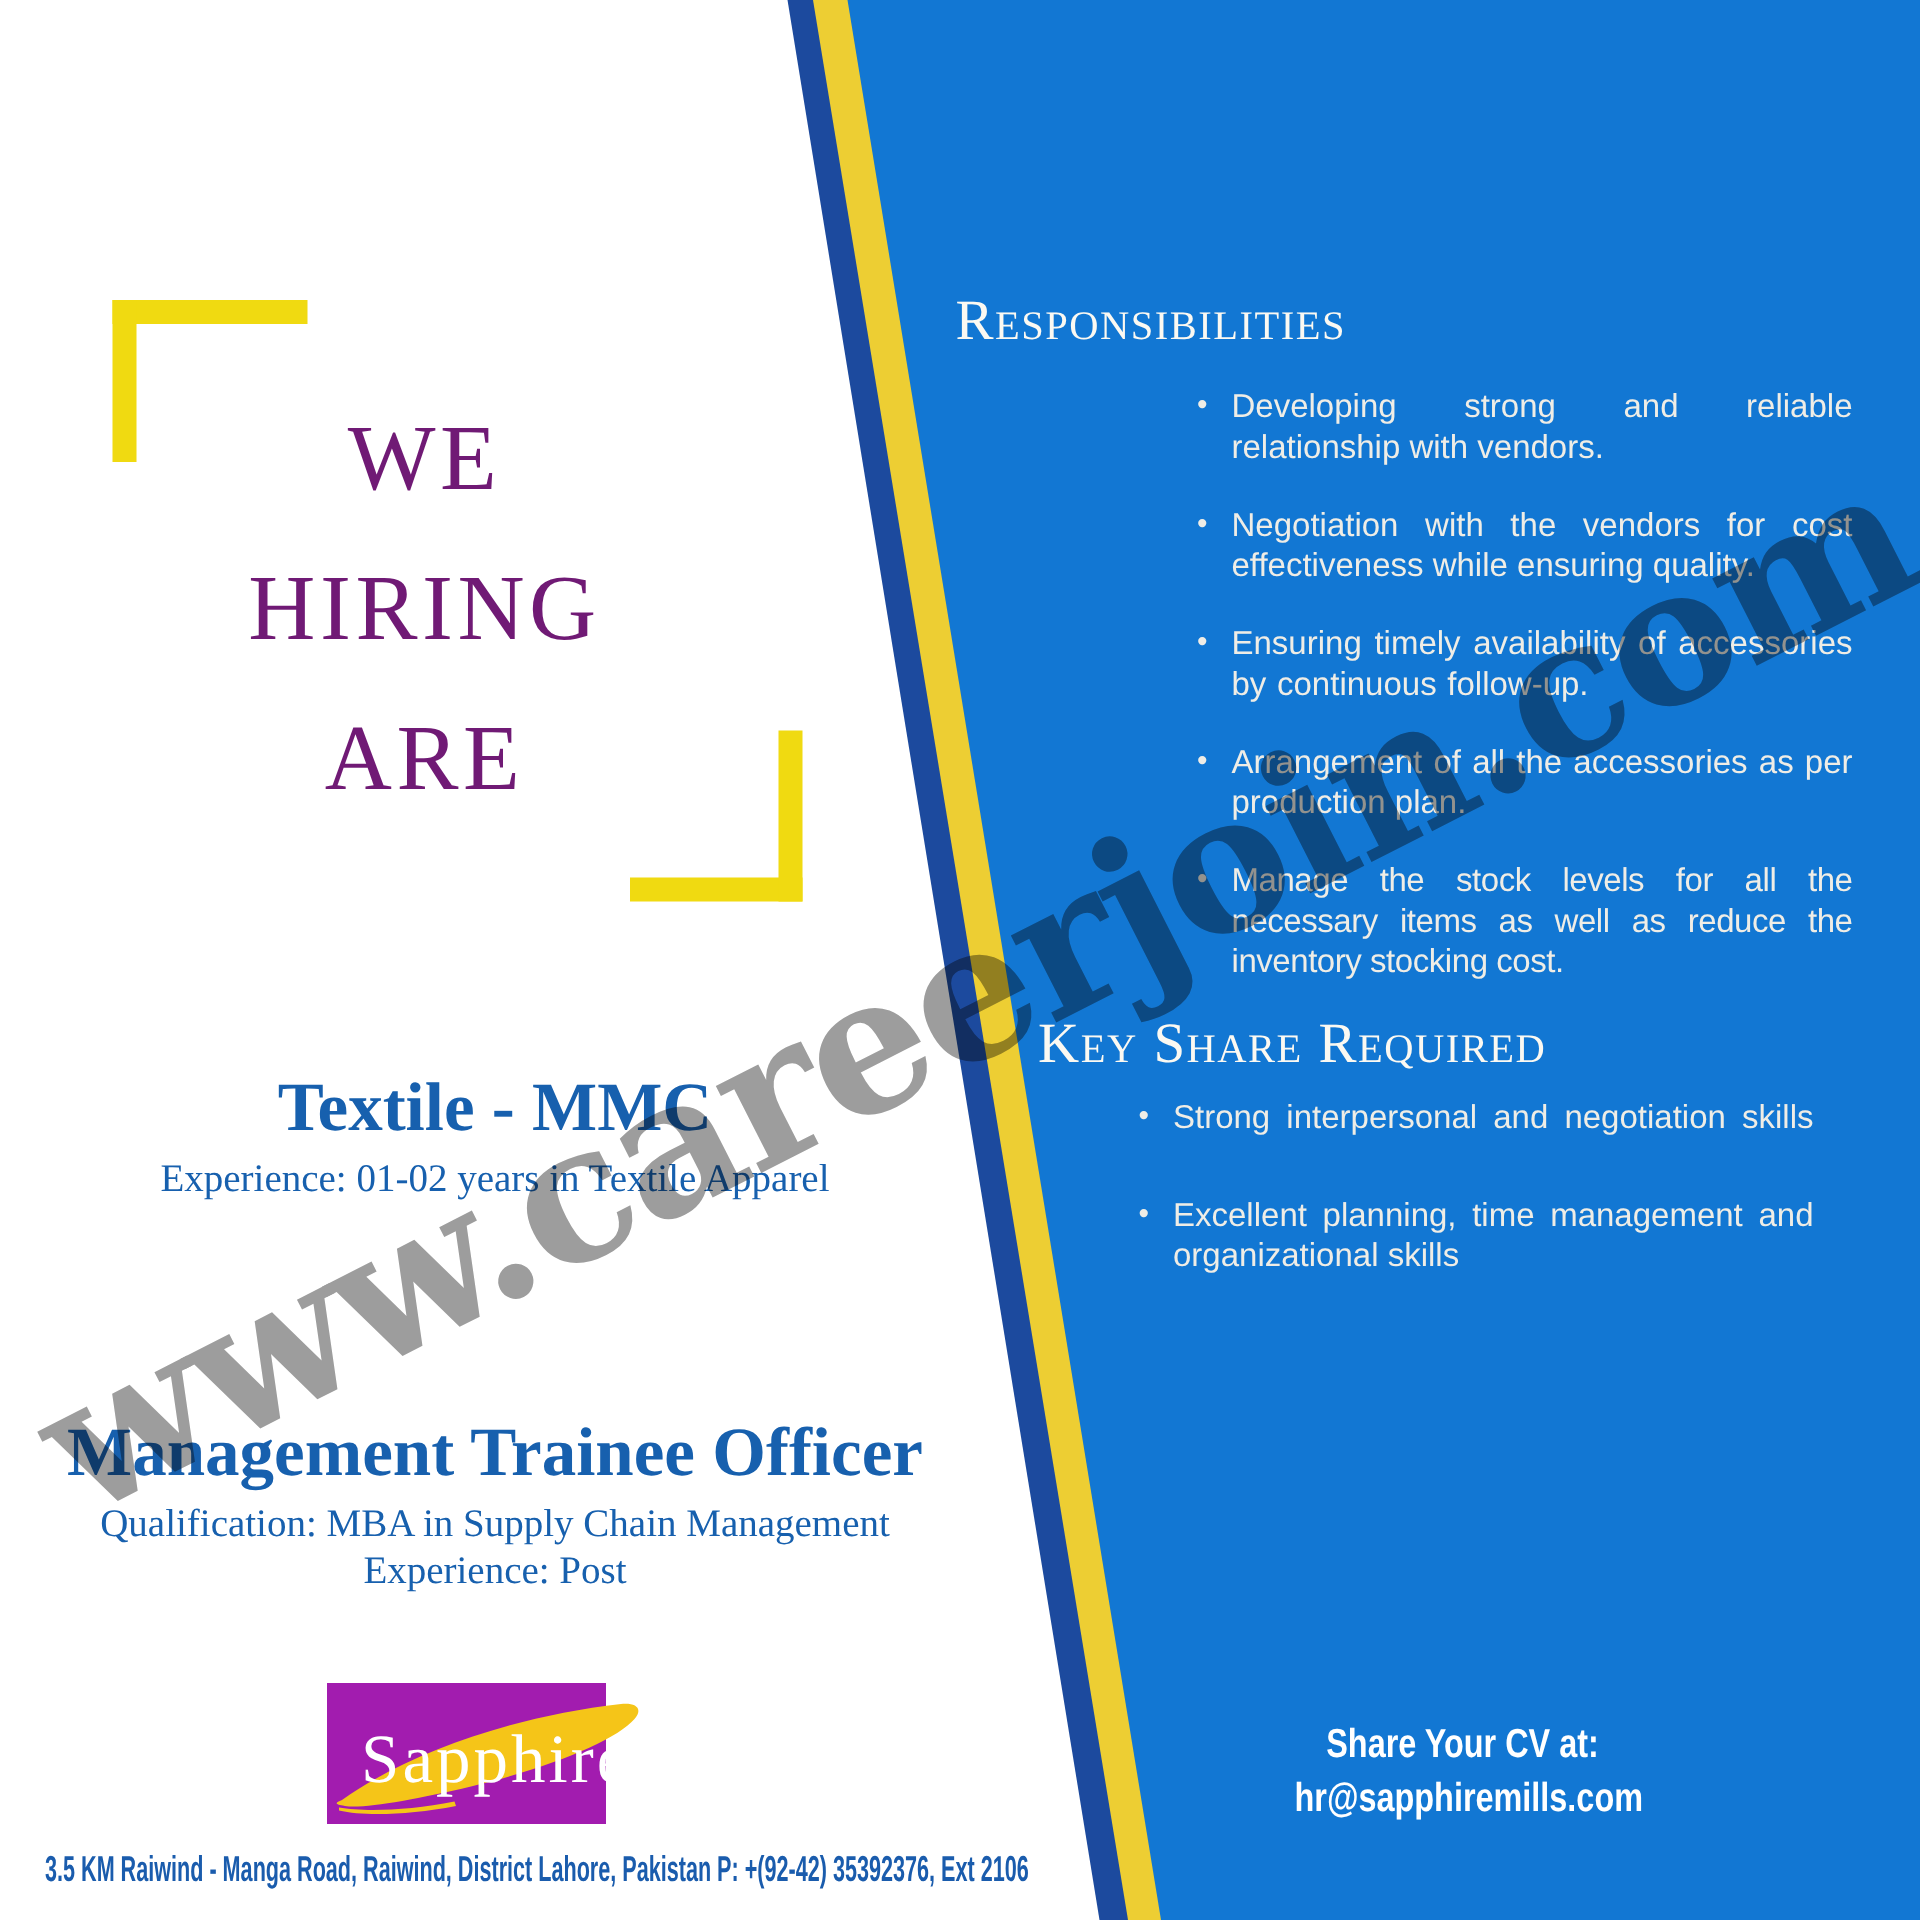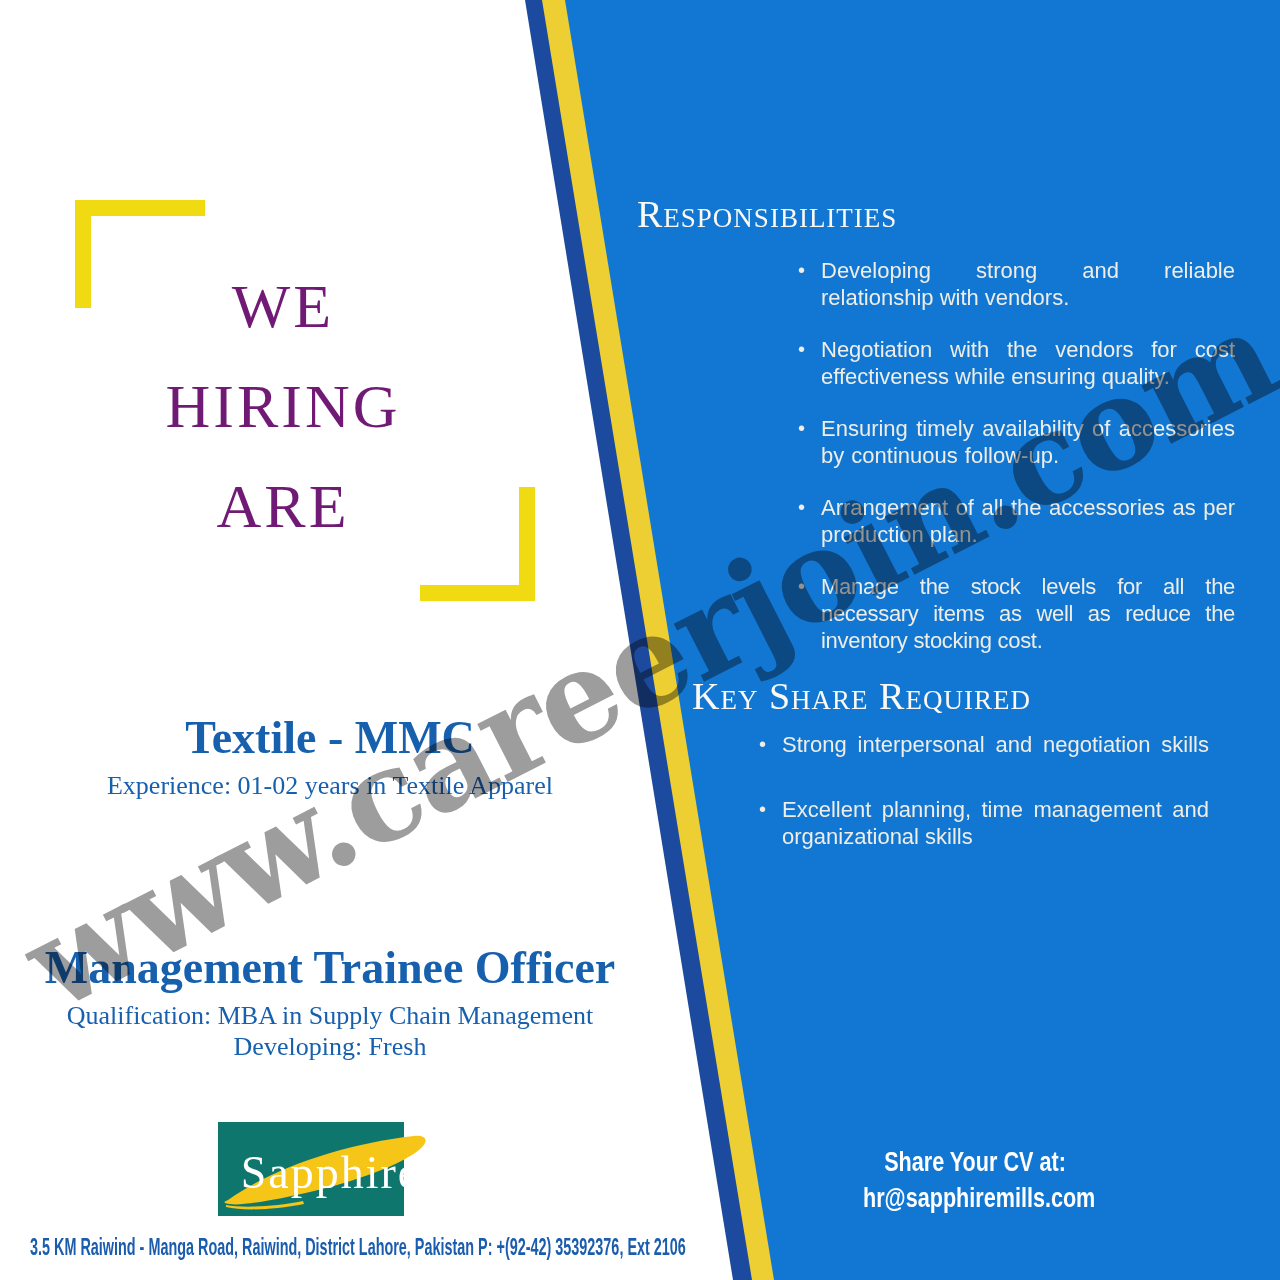--- a/index.html
+++ b/index.html
@@ -27,21 +27,21 @@
   
   .job { position:absolute; left:40px; width:580px; text-align:center; z-index:3;
     font-family:"Liberation Serif","DejaVu Serif",serif; color:#1760AE; }
   .job-1 { top:712px; }
   .job-2 { top:942px; }
   .job-title { font-size:46px; font-weight:bold; line-height:52px; margin-bottom:6px; }
   .job-sub { font-size:26px; line-height:31px; }
 
   
   .logo { position:absolute; left:218px; top:1122px; width:186px; height:94px;
-    background:#0f766e; z-index:3; }
+    background:#a21caf; z-index:3; }
   .logo svg { position:absolute; left:0; top:0; width:225px; height:94px; }
   .logo-text { position:absolute; left:0; top:24px; width:225px; text-align:center;
     font-family:"Liberation Serif","DejaVu Serif",serif; font-size:46px;
     letter-spacing:2px; color:#ffffff; z-index:2; }
 
   
   .address { position:absolute; left:30px; top:1233px; z-index:3;
     font-size:24px; font-weight:bold; color:#1A5CAD; white-space:nowrap;
     transform:scaleX(0.60); transform-origin:left center; }
 
@@ -99,21 +99,21 @@
   </div>
 
   <div class="job job-1">
     <div class="job-title">Textile - MMC</div>
     <div class="job-sub">Experience: 01-02 years in Textile Apparel</div>
   </div>
 
   <div class="job job-2">
     <div class="job-title">Management Trainee Officer</div>
     <div class="job-sub">Qualification: MBA in Supply Chain Management</div>
-    <div class="job-sub">Developing: Fresh</div>
+    <div class="job-sub">Experience: Post</div>
   </div>
 
   <div class="sec-heading head-resp">Responsibilities</div>
   <ul class="blist list-resp">
     <li class="li-tickmark">Developing strong and reliable relationship with vendors.</li>
     <li>Negotiation with the vendors for cost effectiveness while ensuring quality.</li>
     <li class="li-wide">Ensuring timely availability of accessories by continuous follow-up.</li>
     <li>Arrangement of all the accessories as per production plan.</li>
     <li class="li-tight">Manage the stock levels for all the necessary items as well as reduce the inventory stocking cost.</li>
   </ul>

